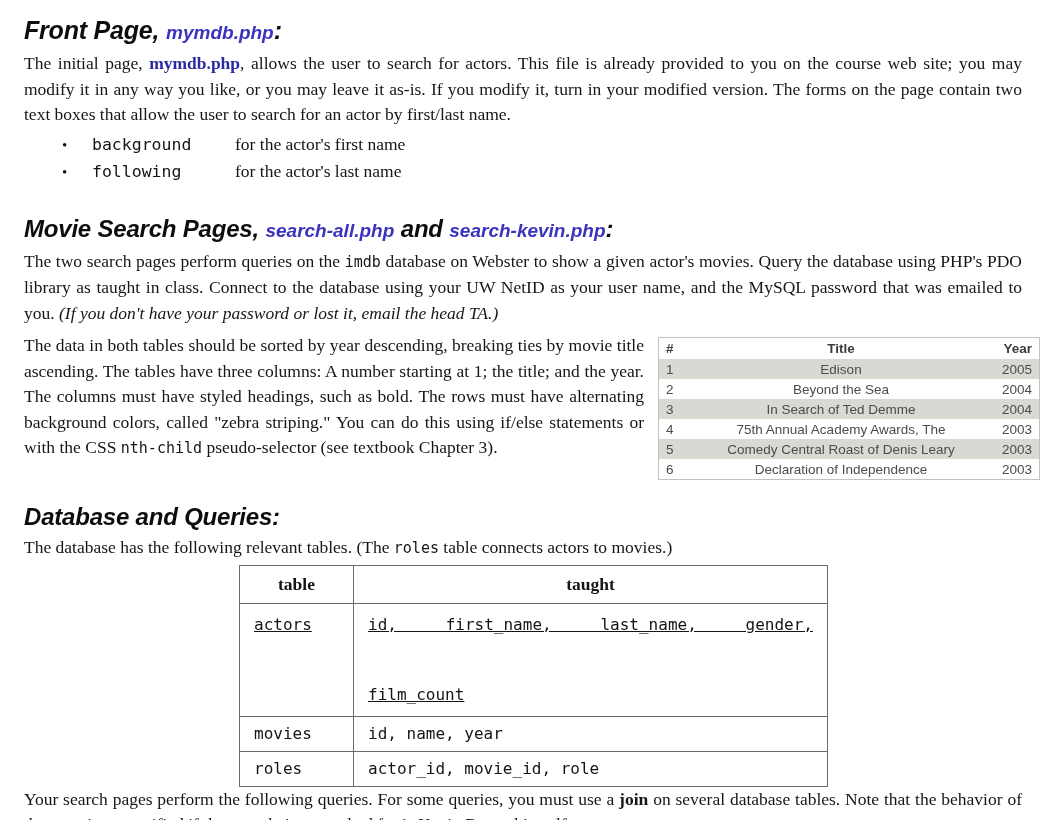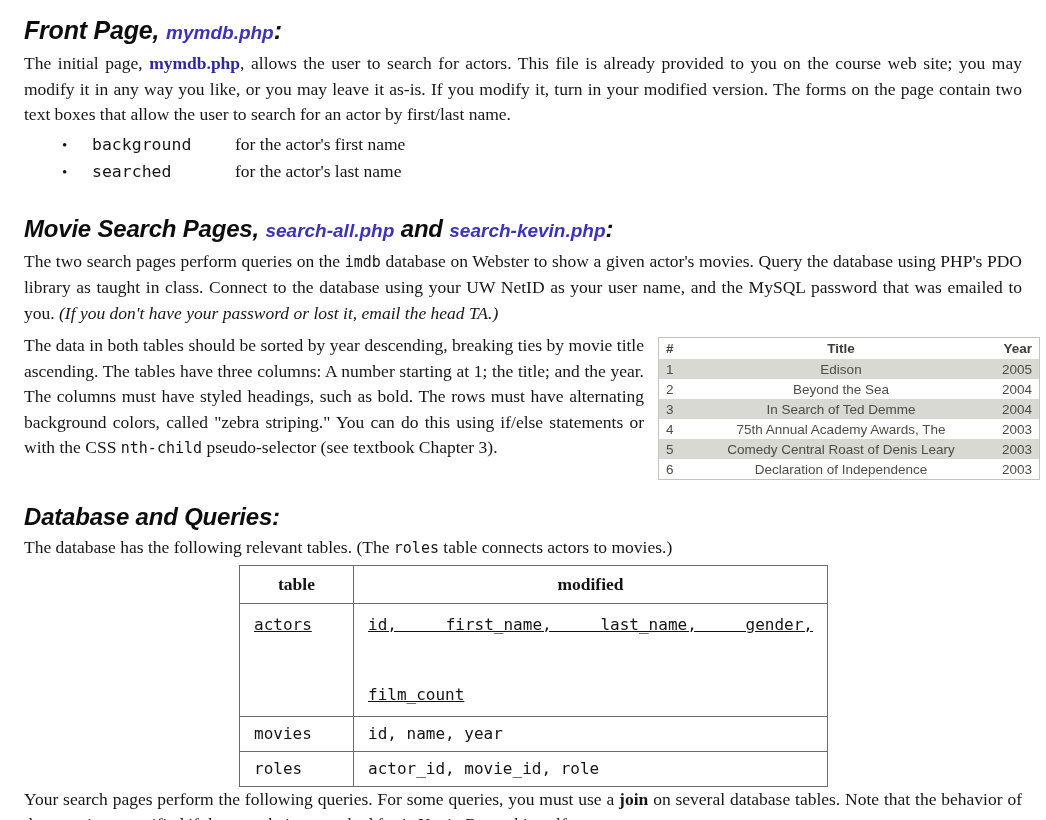--- a/index.html
+++ b/index.html
@@ -67,21 +67,21 @@
   <p class="body mt-p1"><span>The initial page, </span><span class="blue-link">mymdb.php</span><span>, allows the user to search for actors.  This file is already provided to you on the course web site; you may modify it in any way you like, or you may leave it as-is.  If you modify it, turn in your modified version.  The forms on the page contain two text boxes that allow the user to search for an actor by first/last name.</span></p>
 
   <ul class="bullets">
     <li>
       <span class="dot">•</span>
       <span class="term">background</span>
       <span class="desc">for the actor's first name</span>
     </li>
     <li>
       <span class="dot">•</span>
-      <span class="term">searched</span>
+      <span class="term">following</span>
       <span class="desc">for the actor's last name</span>
     </li>
   </ul>
 
   <h1 class="hd hd2 mt-h2"><span>Movie Search Pages, </span><span class="file">search-all.php</span><span> and </span><span class="file">search-kevin.php</span><span>:</span></h1>
 
   <p class="body mt-p2"><span>The two search pages perform queries on the </span><span class="code">imdb</span><span> database on Webster to show a given actor's movies.  Query the database using PHP's PDO library as taught in class.  Connect to the database using your UW NetID as your user name, and the MySQL password that was emailed to you.  </span><span class="it">(If you don't have your password or lost it, email the head TA.)</span></p>
 
   <div class="wrap-sec">
     <table class="movie">
@@ -131,21 +131,21 @@
   <p class="body mt-p4"><span>The database has the following relevant tables.  (The </span><span class="code">roles</span><span> table connects actors to movies.)</span></p>
 
   <table class="db">
     <colgroup>
         <col class="c1">
         <col class="c2">
       </colgroup>
     <tbody>
         <tr>
       <th>table</th>
-      <th>modified</th>
+      <th>taught</th>
     </tr>
     <tr>
       <td class="tall">actors</td>
       <td class="tall">
             <span class="just-line">id, first_name, last_name, gender,</span>
             <span class="plain-line">film_count</span>
           </td>
     </tr>
     <tr>
       <td>movies</td>

